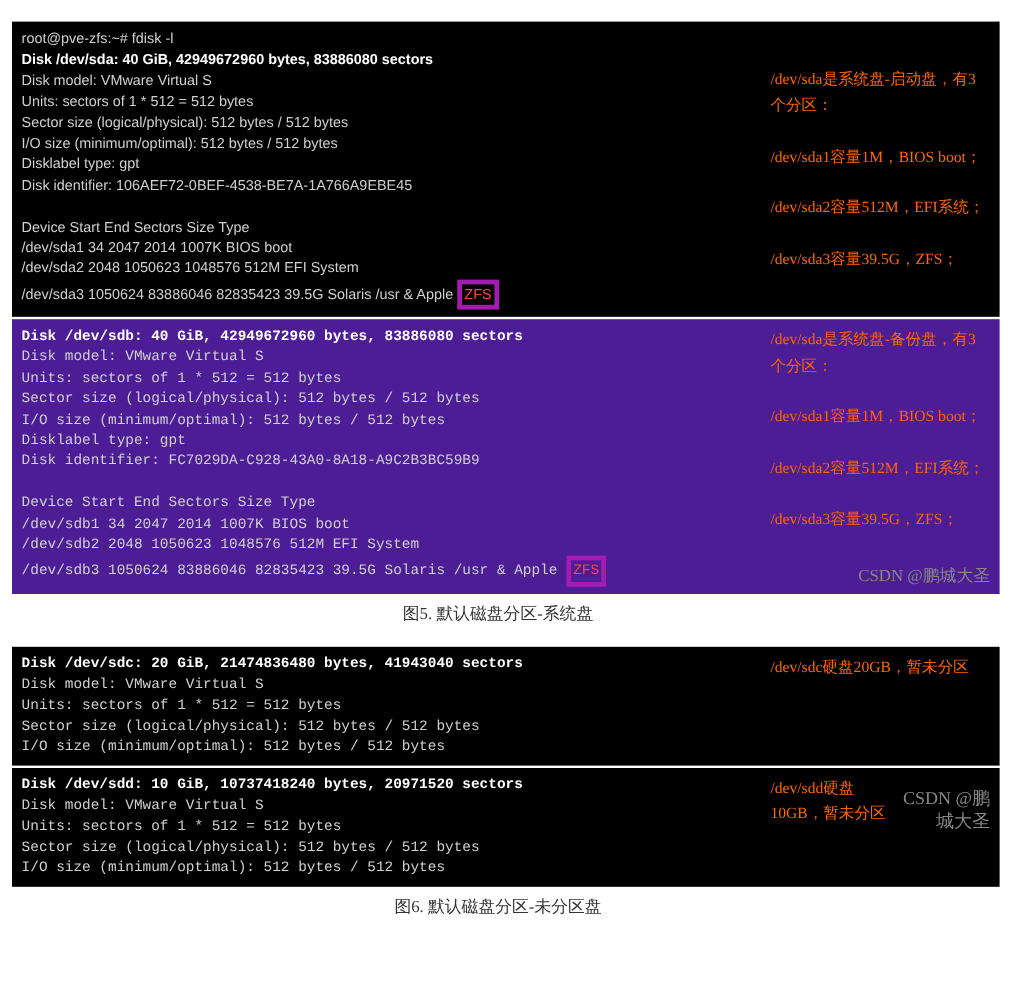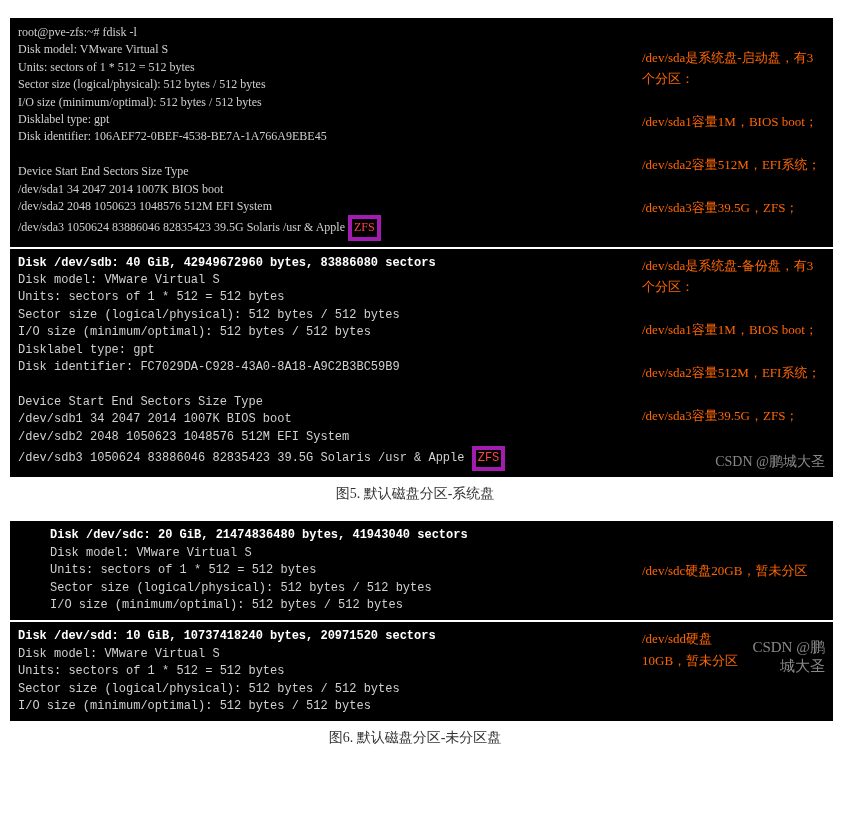--- a/index.html
+++ b/index.html
@@ -37,22 +37,23 @@
       color: #333;
       margin: 8px 13px 10px 0;
     }
   </style>
 </head>
 <body>
 
 <div class="page-container">
 
   <div style="display:flex; flex-direction:row; background:#000; margin: 8px 10px 0 10px; padding: 6px 8px;">
-    <div style="flex:1; font-family:Liberation Serif, serif; font-size:12px; line-height:1.45; color:#d0d0d0;">
+    <div style="flex:1; font-family:Liberation Sans, sans-serif; font-size:12px; line-height:1.45; color:#d0d0d0;">
       <div style="color:#d0d0d0;">root@pve-zfs:~# fdisk -l</div>
+      <div class="highlight-line">Disk /dev/sda: 40 GiB, 42949672960 bytes, 83886080 sectors</div>
       <div>Disk model: VMware Virtual S</div>
       <div>Units: sectors of 1 * 512 = 512 bytes</div>
       <div>Sector size (logical/physical): 512 bytes / 512 bytes</div>
       <div>I/O size (minimum/optimal): 512 bytes / 512 bytes</div>
       <div>Disklabel type: gpt</div>
       <div>Disk identifier: 106AEF72-0BEF-4538-BE7A-1A766A9EBE45</div>
       <div>&nbsp;</div>
       <div>Device     Start      End  Sectors  Size Type</div>
       <div>/dev/sda1     34     2047     2014 1007K BIOS boot</div>
       <div>/dev/sda2   2048  1050623  1048576  512M EFI System</div>
@@ -63,21 +64,21 @@
     <div style="width:195px; display:flex; align-items:center; padding-left:12px;">
       <div style="color:#ff6600; font-size:13px; line-height:1.65; font-family:'SimSun','STSong',serif;">
         /dev/sda是系统盘-启动盘，有3个分区：<br><br>
         /dev/sda1容量1M，BIOS boot；<br><br>
         /dev/sda2容量512M，EFI系统；<br><br>
         /dev/sda3容量39.5G，ZFS；
       </div>
     </div>
   </div>
 
-  <div style="display:flex; flex-direction:row; background:#000000; margin: 2px 10px 0 10px; padding: 6px 8px;">
+  <div style="display:flex; flex-direction:row; background:#4c1d95; margin: 2px 10px 0 10px; padding: 6px 8px;">
     <div style="flex:1; font-family:'Courier New',Courier,monospace; font-size:12px; line-height:1.45; color:#d0d0d0;">
       <div class="highlight-line">Disk /dev/sdb: 40 GiB, 42949672960 bytes, 83886080 sectors</div>
       <div>Disk model: VMware Virtual S</div>
       <div>Units: sectors of 1 * 512 = 512 bytes</div>
       <div>Sector size (logical/physical): 512 bytes / 512 bytes</div>
       <div>I/O size (minimum/optimal): 512 bytes / 512 bytes</div>
       <div>Disklabel type: gpt</div>
       <div>Disk identifier: FC7029DA-C928-43A0-8A18-A9C2B3BC59B9</div>
       <div>&nbsp;</div>
       <div>Device     Start      End  Sectors  Size Type</div>
@@ -94,28 +95,28 @@
         /dev/sda2容量512M，EFI系统；<br><br>
         /dev/sda3容量39.5G，ZFS；
       </div>
       <div style="color:#888; font-size:14px; font-family:'SimSun','STSong',serif; text-align:right; margin-top:6px;">CSDN @鹏城大圣</div>
     </div>
   </div>
 
   <div class="caption">图5. 默认磁盘分区-系统盘</div>
 
   <div style="display:flex; flex-direction:row; background:#000; margin: 8px 10px 0 10px; padding: 6px 8px;">
-    <div style="flex:1; font-family:'Courier New',Courier,monospace; font-size:12px; line-height:1.45; color:#d0d0d0;margin-left:32px;">
+    <div style="flex:1; font-family:'Courier New',Courier,monospace; font-size:12px; line-height:1.45; color:#d0d0d0;">
       <div class="highlight-line">Disk /dev/sdc: 20 GiB, 21474836480 bytes, 41943040 sectors</div>
       <div>Disk model: VMware Virtual S</div>
       <div>Units: sectors of 1 * 512 = 512 bytes</div>
       <div>Sector size (logical/physical): 512 bytes / 512 bytes</div>
       <div>I/O size (minimum/optimal): 512 bytes / 512 bytes</div>
     </div>
-    <div style="width:195px; display:flex; align-items:center; padding-left:12px;">
+    <div style="width:195px; display:flex; align-items:flex-start; padding-left:12px;">
       <div style="color:#ff6600; font-size:13px; line-height:1.65; font-family:'SimSun','STSong',serif;">/dev/sdc硬盘20GB，暂未分区</div>
     </div>
   </div>
 
   <div style="display:flex; flex-direction:row; background:#000; margin: 2px 10px 0 10px; padding: 6px 8px; text-decoration: underline;">
     <div style="flex:1; font-family:'Courier New',Courier,monospace; font-size:12px; line-height:1.45; color:#d0d0d0;">
       <div class="highlight-line">Disk /dev/sdd: 10 GiB, 10737418240 bytes, 20971520 sectors</div>
       <div>Disk model: VMware Virtual S</div>
       <div>Units: sectors of 1 * 512 = 512 bytes</div>
       <div>Sector size (logical/physical): 512 bytes / 512 bytes</div>

